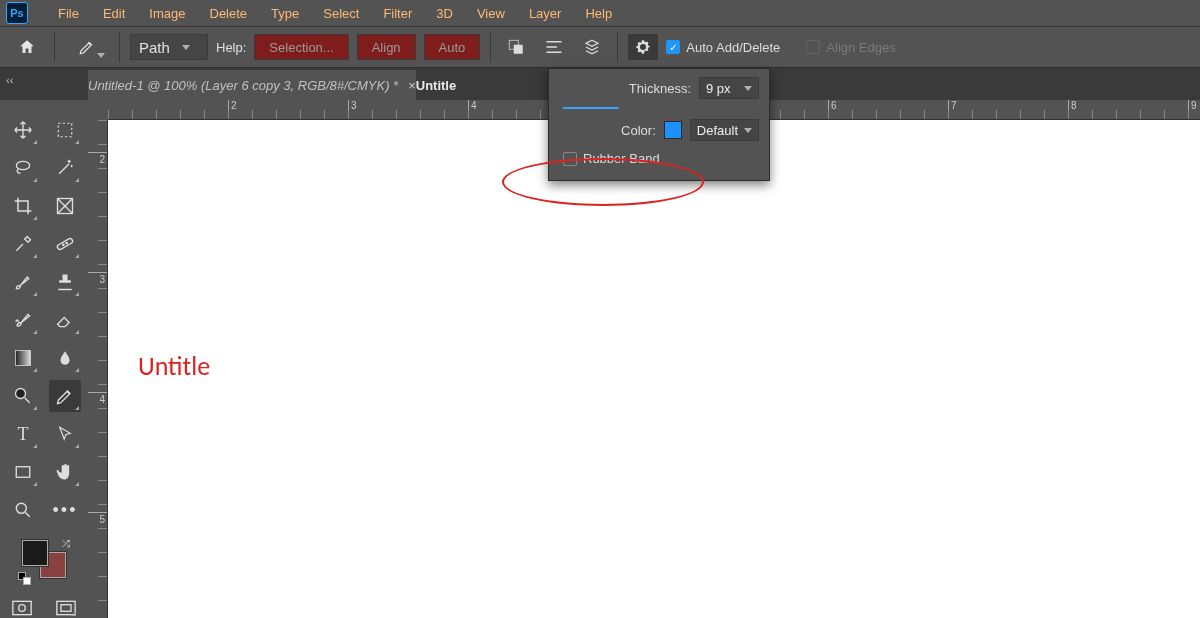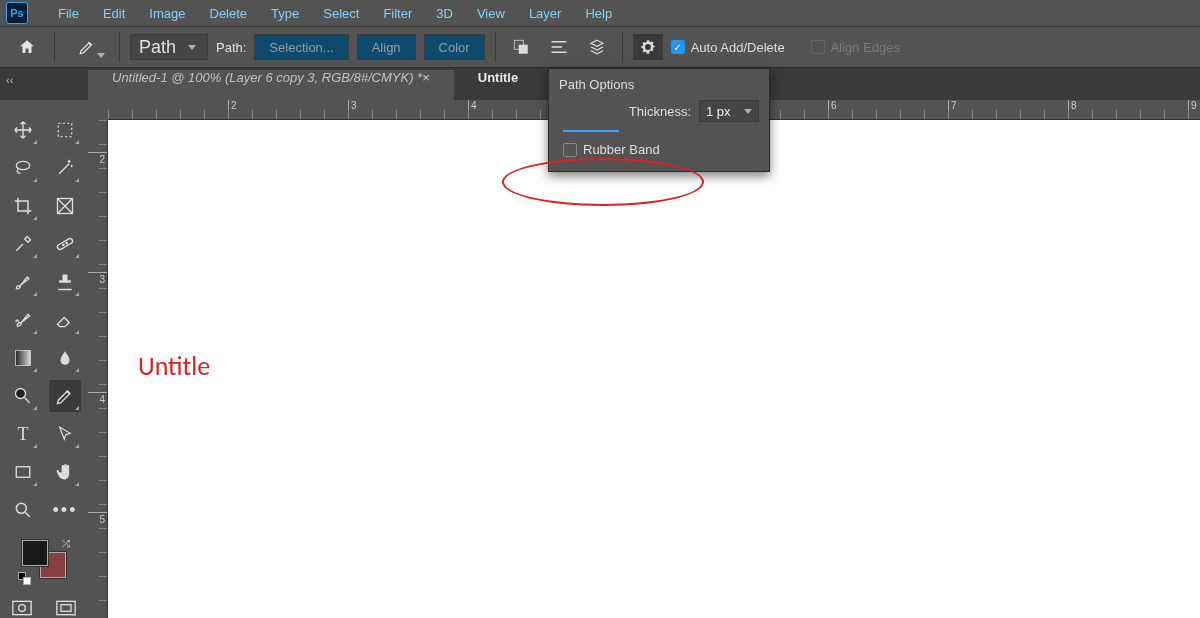--- a/index.html
+++ b/index.html
@@ -1,42 +1,42 @@
 <!DOCTYPE html>
 <html><head>
 <meta charset="utf-8">
 <style>
   * { box-sizing: border-box; margin: 0; padding: 0; font-family: "Segoe UI", Tahoma, sans-serif; user-select: none; }
   body { width: 1200px; height: 618px; background: #535353; overflow: hidden; position: relative; }
 
   
   .menubar { height: 26px; background: #535353; display: flex; align-items: center; padding: 0 6px; }
   .ps-logo { width: 22px; height: 22px; background: #001e36; color:#31a8ff; display:flex; align-items:center; justify-content:center; font-size:11px; font-weight:bold; border-radius:3px; margin-right:18px; border:1px solid #31a8ff; }
-  .menu-item { color:#7dd3fc; font-size:13px; padding:0 12px; height:26px; display:flex; align-items:center; cursor:pointer; }
+  .menu-item { color:#fdba74; font-size:13px; padding:0 12px; height:26px; display:flex; align-items:center; cursor:pointer; }
 
   
   .options-bar { height:42px; background:#535353; border-top:1px solid #3a3a3a; border-bottom:1px solid #2d2d2d; display:flex; align-items:center; padding:0 10px; gap:8px; }
   .home-btn { width:34px; height:30px; display:flex; align-items:center; justify-content:center; color:#e6e6e6; cursor:pointer; }
   .tool-preset { width:44px; height:30px; background:#535353; display:flex; align-items:center; justify-content:center; color:#e6e6e6; position:relative; }
   .vsep { width:1px; height:30px; background:#3a3a3a; margin:0 2px; }
-  .dropdown { height:26px; background:#454545; border:1px solid #3a3a3a; display:flex; align-items:center; padding:0 8px; color:#e0e0e0; font-size:18px; gap:12px; cursor:pointer; min-width:78px; }
+  .dropdown { height:26px; background:#454545; border:1px solid #3a3a3a; display:flex; align-items:center; padding:0 8px; color:#e0e0e0; font-size:15px; gap:12px; cursor:pointer; min-width:78px; }
   .chev { width:0; height:0; border-left:4px solid transparent; border-right:4px solid transparent; border-top:5px solid #b0b0b0; }
   .opt-label { color:#e0e0e0; font-size:13px; }
-  .opt-btn { height:26px; background:#0c4a6e; border:1px solid #3a3a3a; color:#9a9a9a; font-size:13px; padding:0 14px; display:flex; align-items:center; cursor:pointer; }
+  .opt-btn { height:26px; background:#7f1d1d; border:1px solid #3a3a3a; color:#9a9a9a; font-size:13px; padding:0 14px; display:flex; align-items:center; cursor:pointer; }
   .opt-icon { width:30px; height:26px; display:flex; align-items:center; justify-content:center; color:#ddd; cursor:pointer; position:relative; }
   .gear-active { background:#3a3a3a; }
   .checkbox { width:14px; height:14px; background:#2196f3; border-radius:2px; display:inline-flex; align-items:center; justify-content:center; color:#fff; font-size:10px; margin-right:6px; }
   .chk-empty { width:14px; height:14px; border:1px solid #888; border-radius:2px; display:inline-block; margin-right:6px; }
   .opt-check { color:#ddd; font-size:13px; display:flex; align-items:center; }
   .opt-check.disabled { color:#7a7a7a; }
 
   
   .tabs-row { height:32px; background:#3a3a3a; display:flex; align-items:flex-end; position:relative; padding-left:88px; }
   .collapse-handle { position:absolute; left:6px; top:6px; color:#c0c0c0; font-size:11px; }
-  .tab { height:30px; padding:0 24px; display:flex; align-items:flex-start; color:#c0c0c0; font-size:13px; font-style:italic; gap:0; cursor:pointer; }
+  .tab { height:30px; padding:0 0; display:flex; align-items:center; color:#c0c0c0; font-size:13px; font-style:italic; gap:10px; cursor:pointer; }
   .tab.active { background:#535353; }
   .tab .close { font-style:normal; font-size:13px; color:#ccc; cursor:pointer; }
 
   
   .work-area { position:absolute; top:100px; left:0; right:0; bottom:0; display:flex; }
   .tool-panel { width:88px; background:#535353; display:flex; flex-direction:column; align-items:center; padding-top:14px; gap:2px; }
   .tool-grid { display:grid; grid-template-columns:32px 32px; gap:6px 10px; }
   .tool { width:32px; height:32px; display:flex; align-items:center; justify-content:center; color:#ddd; cursor:pointer; position:relative; }
   .tool.active { background:#3a3a3a; border-radius:3px; }
   .tool .tri { position:absolute; right:2px; bottom:2px; width:0; height:0; border-left:4px solid transparent; border-bottom:4px solid #aaa; }
@@ -107,24 +107,24 @@
         <path d="M3 21l4-1 11-11-3-3L4 17l-1 4z"></path>
         <path d="M14 6l3 3"></path>
       </svg>
     <span class="chev" style="position:absolute;right:4px;bottom:4px"></span>
   </div>
   <div class="vsep"></div>
   <div class="dropdown">
     <span>Path</span>
     <span class="chev"></span>
   </div>
-  <span class="opt-label">Path:</span>
+  <span class="opt-label">Help:</span>
   <div class="opt-btn">Selection...</div>
   <div class="opt-btn">Align</div>
-  <div class="opt-btn">Color</div>
+  <div class="opt-btn">Auto</div>
   <div class="vsep"></div>
   <div class="opt-icon">
     <svg width="18" height="18" viewBox="0 0 24 24" fill="#ddd">
         <rect x="3" y="3" width="12" height="12" fill="#555" stroke="#ddd"></rect>
         <rect x="9" y="9" width="12" height="12" fill="#ddd"></rect>
       </svg>
   </div>
   <div class="opt-icon">
     <svg width="18" height="14" viewBox="0 0 24 18" stroke="#ddd" stroke-width="2">
         <line x1="2" y1="2" x2="22" y2="2"></line>
@@ -420,28 +420,35 @@
         <span class="mtick" style="top: 456px;"></span>
         <span class="mtick" style="top: 480px;"></span>
       </div>
     <div class="canvas">
       <div class="annotation-text" style="left:30px; top:230px">Untitle</div>
     </div>
   </div>
 </div>
 
 <div class="popover">
-  <div class="title">Path Options</div>
   <div class="po-row">
     <span class="lbl">Thickness:</span>
     <div class="po-field">
-      <span>1 px</span>
+      <span>9 px</span>
       <span class="chev"></span>
     </div>
   </div>
   <div class="line-preview"></div>
+  <div class="po-row">
+    <span class="lbl">Color:</span>
+    <div class="swatch-mini"></div>
+    <div class="po-field">
+      <span>Default</span>
+      <span class="chev"></span>
+    </div>
+  </div>
   <div class="po-check">
     <span class="chk-empty"></span>
     <span>Rubber Band</span>
   </div>
 </div>
 
 <div class="red-ellipse" style="left:502px; top:158px; width:202px; height:48px"></div>
 
 </body></html>

